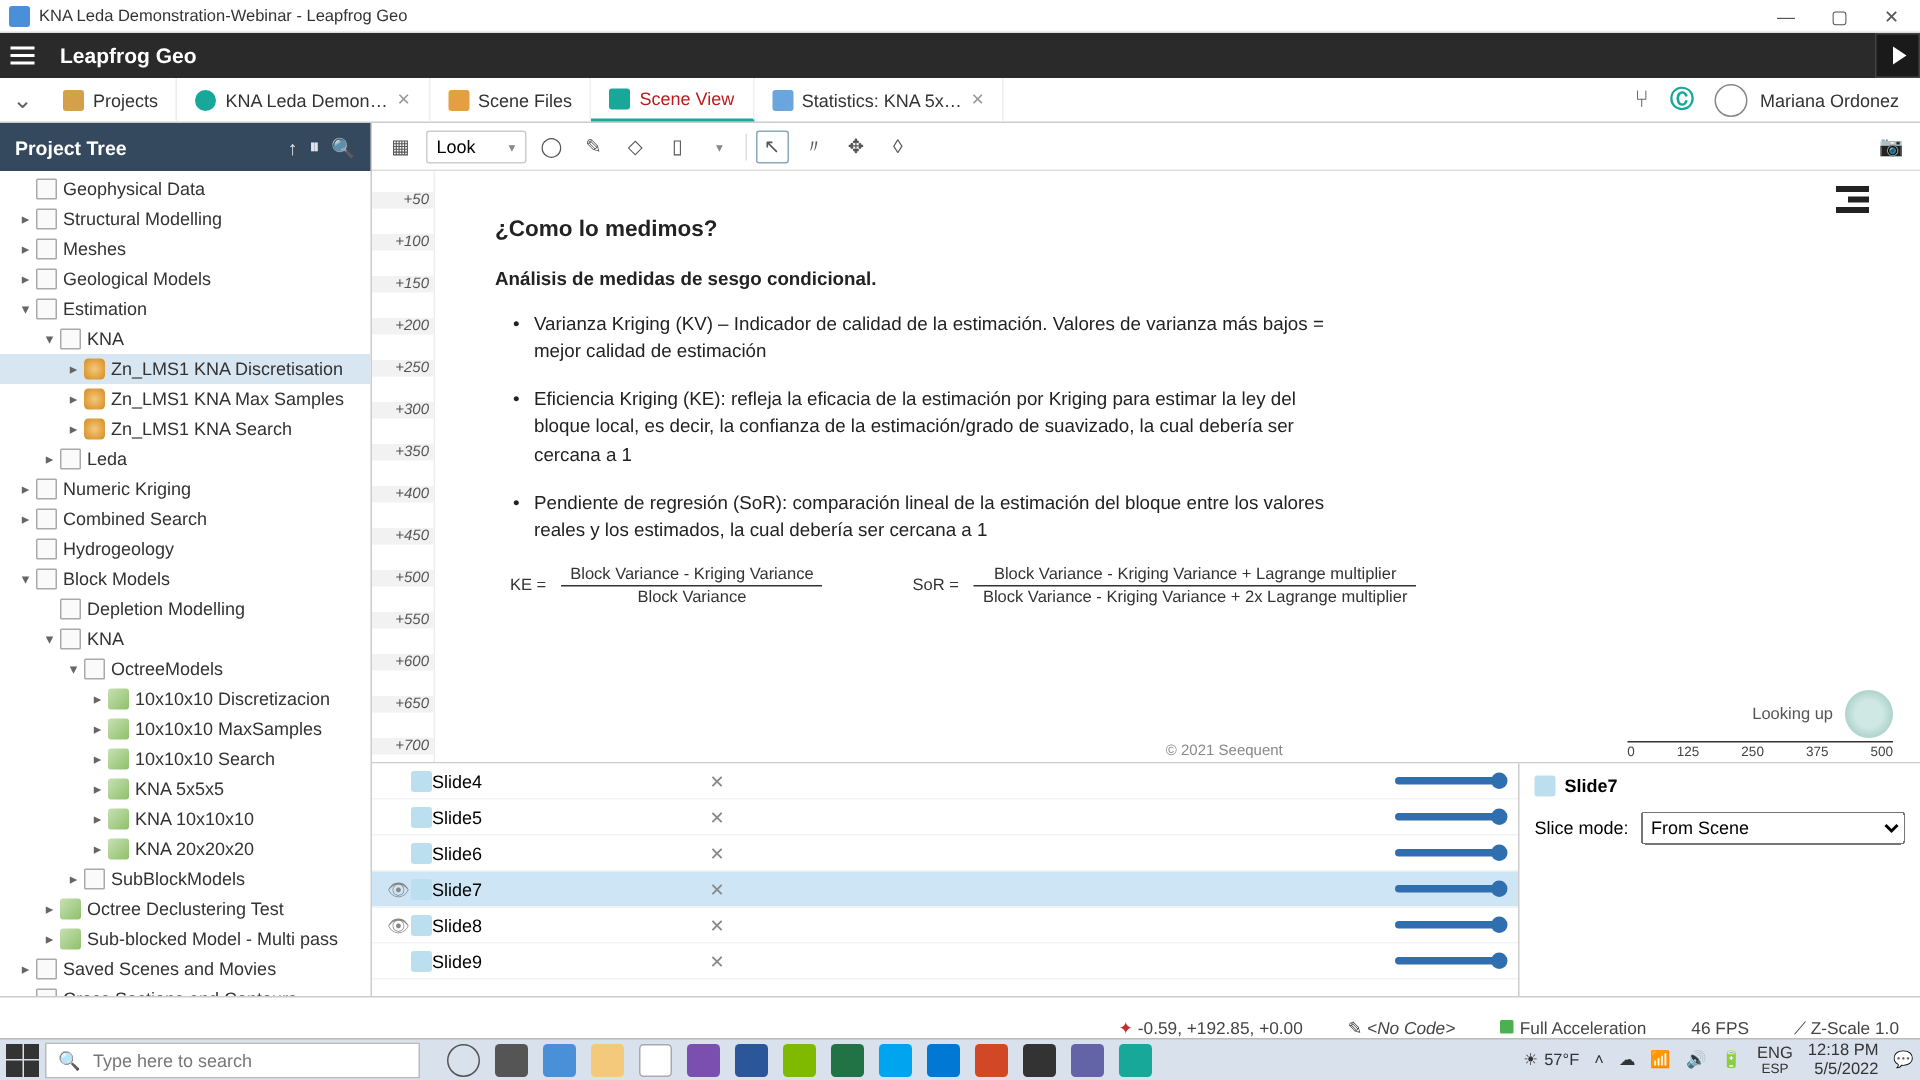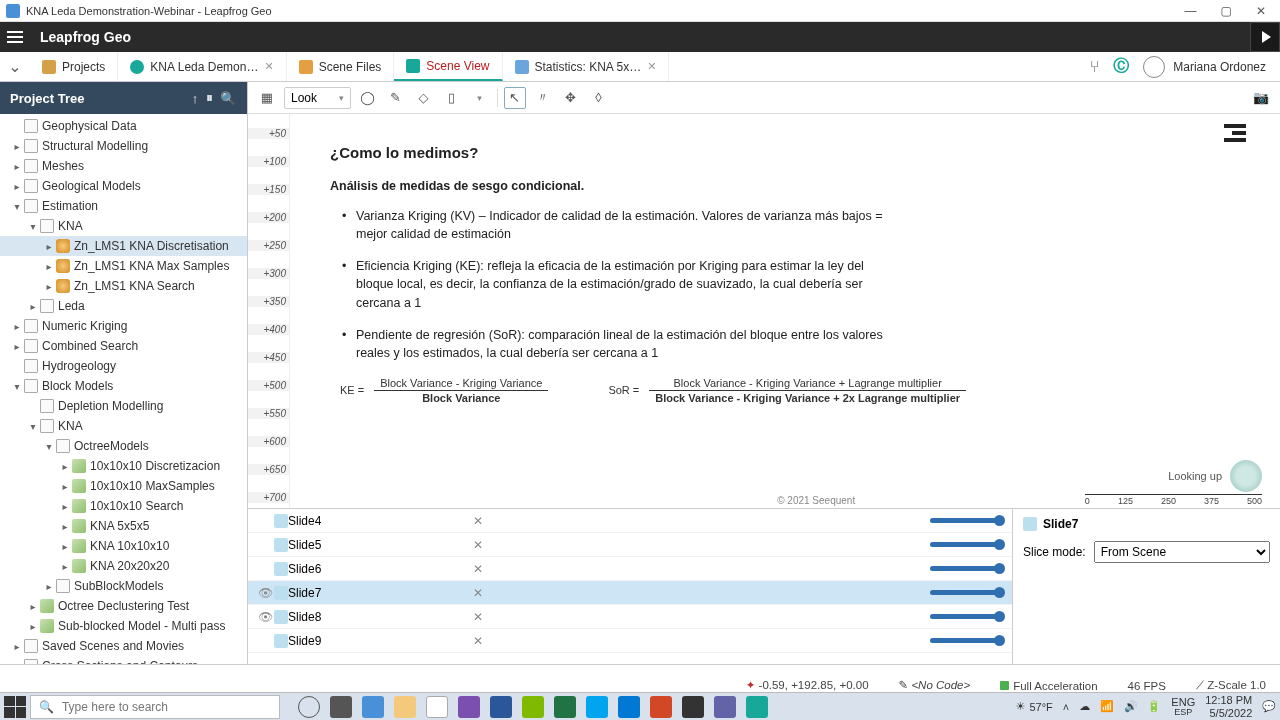--- a/index.html
+++ b/index.html
@@ -68,21 +68,21 @@
 .canvas { flex: 1; background: #fff; position: relative; padding: 30px 40px 12px 40px; font-size: 12.5px; color: #222; }
 .canvas h3 { font-size: 15px; font-weight: 700; margin-bottom: 18px; }
 .canvas .sub { font-weight: 700; margin: 6px 0 14px 0; }
 .canvas ul { list-style: none; padding-left: 12px; }
 .canvas li { position: relative; padding-left: 14px; margin-bottom: 14px; line-height: 1.45; max-width: 560px; }
 .canvas li::before { content: "•"; position: absolute; left: 0; }
 .formulas { display: flex; gap: 60px; margin-top: 14px; font-size: 11px; color: #333; padding-left: 10px; }
 .formula { display: flex; align-items: center; gap: 10px; }
 .frac { display: inline-flex; flex-direction: column; text-align: center; }
 .frac .top { border-bottom: 1px solid #333; padding: 1px 6px; }
-.frac .bot { padding: 1px 6px; font-weight: bold; }
+.frac .bot { padding: 1px 6px; }
 .copym { position: absolute; bottom: 2px; left: 50%; transform: translateX(-10%); font-size: 10px; color: #888; }
 .logo-seq { position: absolute; top: 10px; right: 30px; width: 26px; height: 18px; }
 .logo-seq span { display: block; height: 4px; background: #222; margin-bottom: 3px; }
 .logo-seq span:nth-child(1){width:22px}
 .logo-seq span:nth-child(2){width:14px;margin-left:8px}
 .logo-seq span:nth-child(3){width:22px}
 .compass { position: absolute; bottom: 16px; right: 18px; display: flex; align-items: center; gap: 8px; font-size: 11px; color: #555; }
 .compass-circ { width: 32px; height: 32px; border-radius: 50%; background: radial-gradient(circle,#cfe8e3 40%,#8fbfb7); }
 .scalebar { position: absolute; bottom: 2px; right: 18px; font-size: 9px; color: #444; display: flex; gap: 28px; border-top: 1px solid #333; padding-top: 1px; }
 .scalebar span{position:relative}

